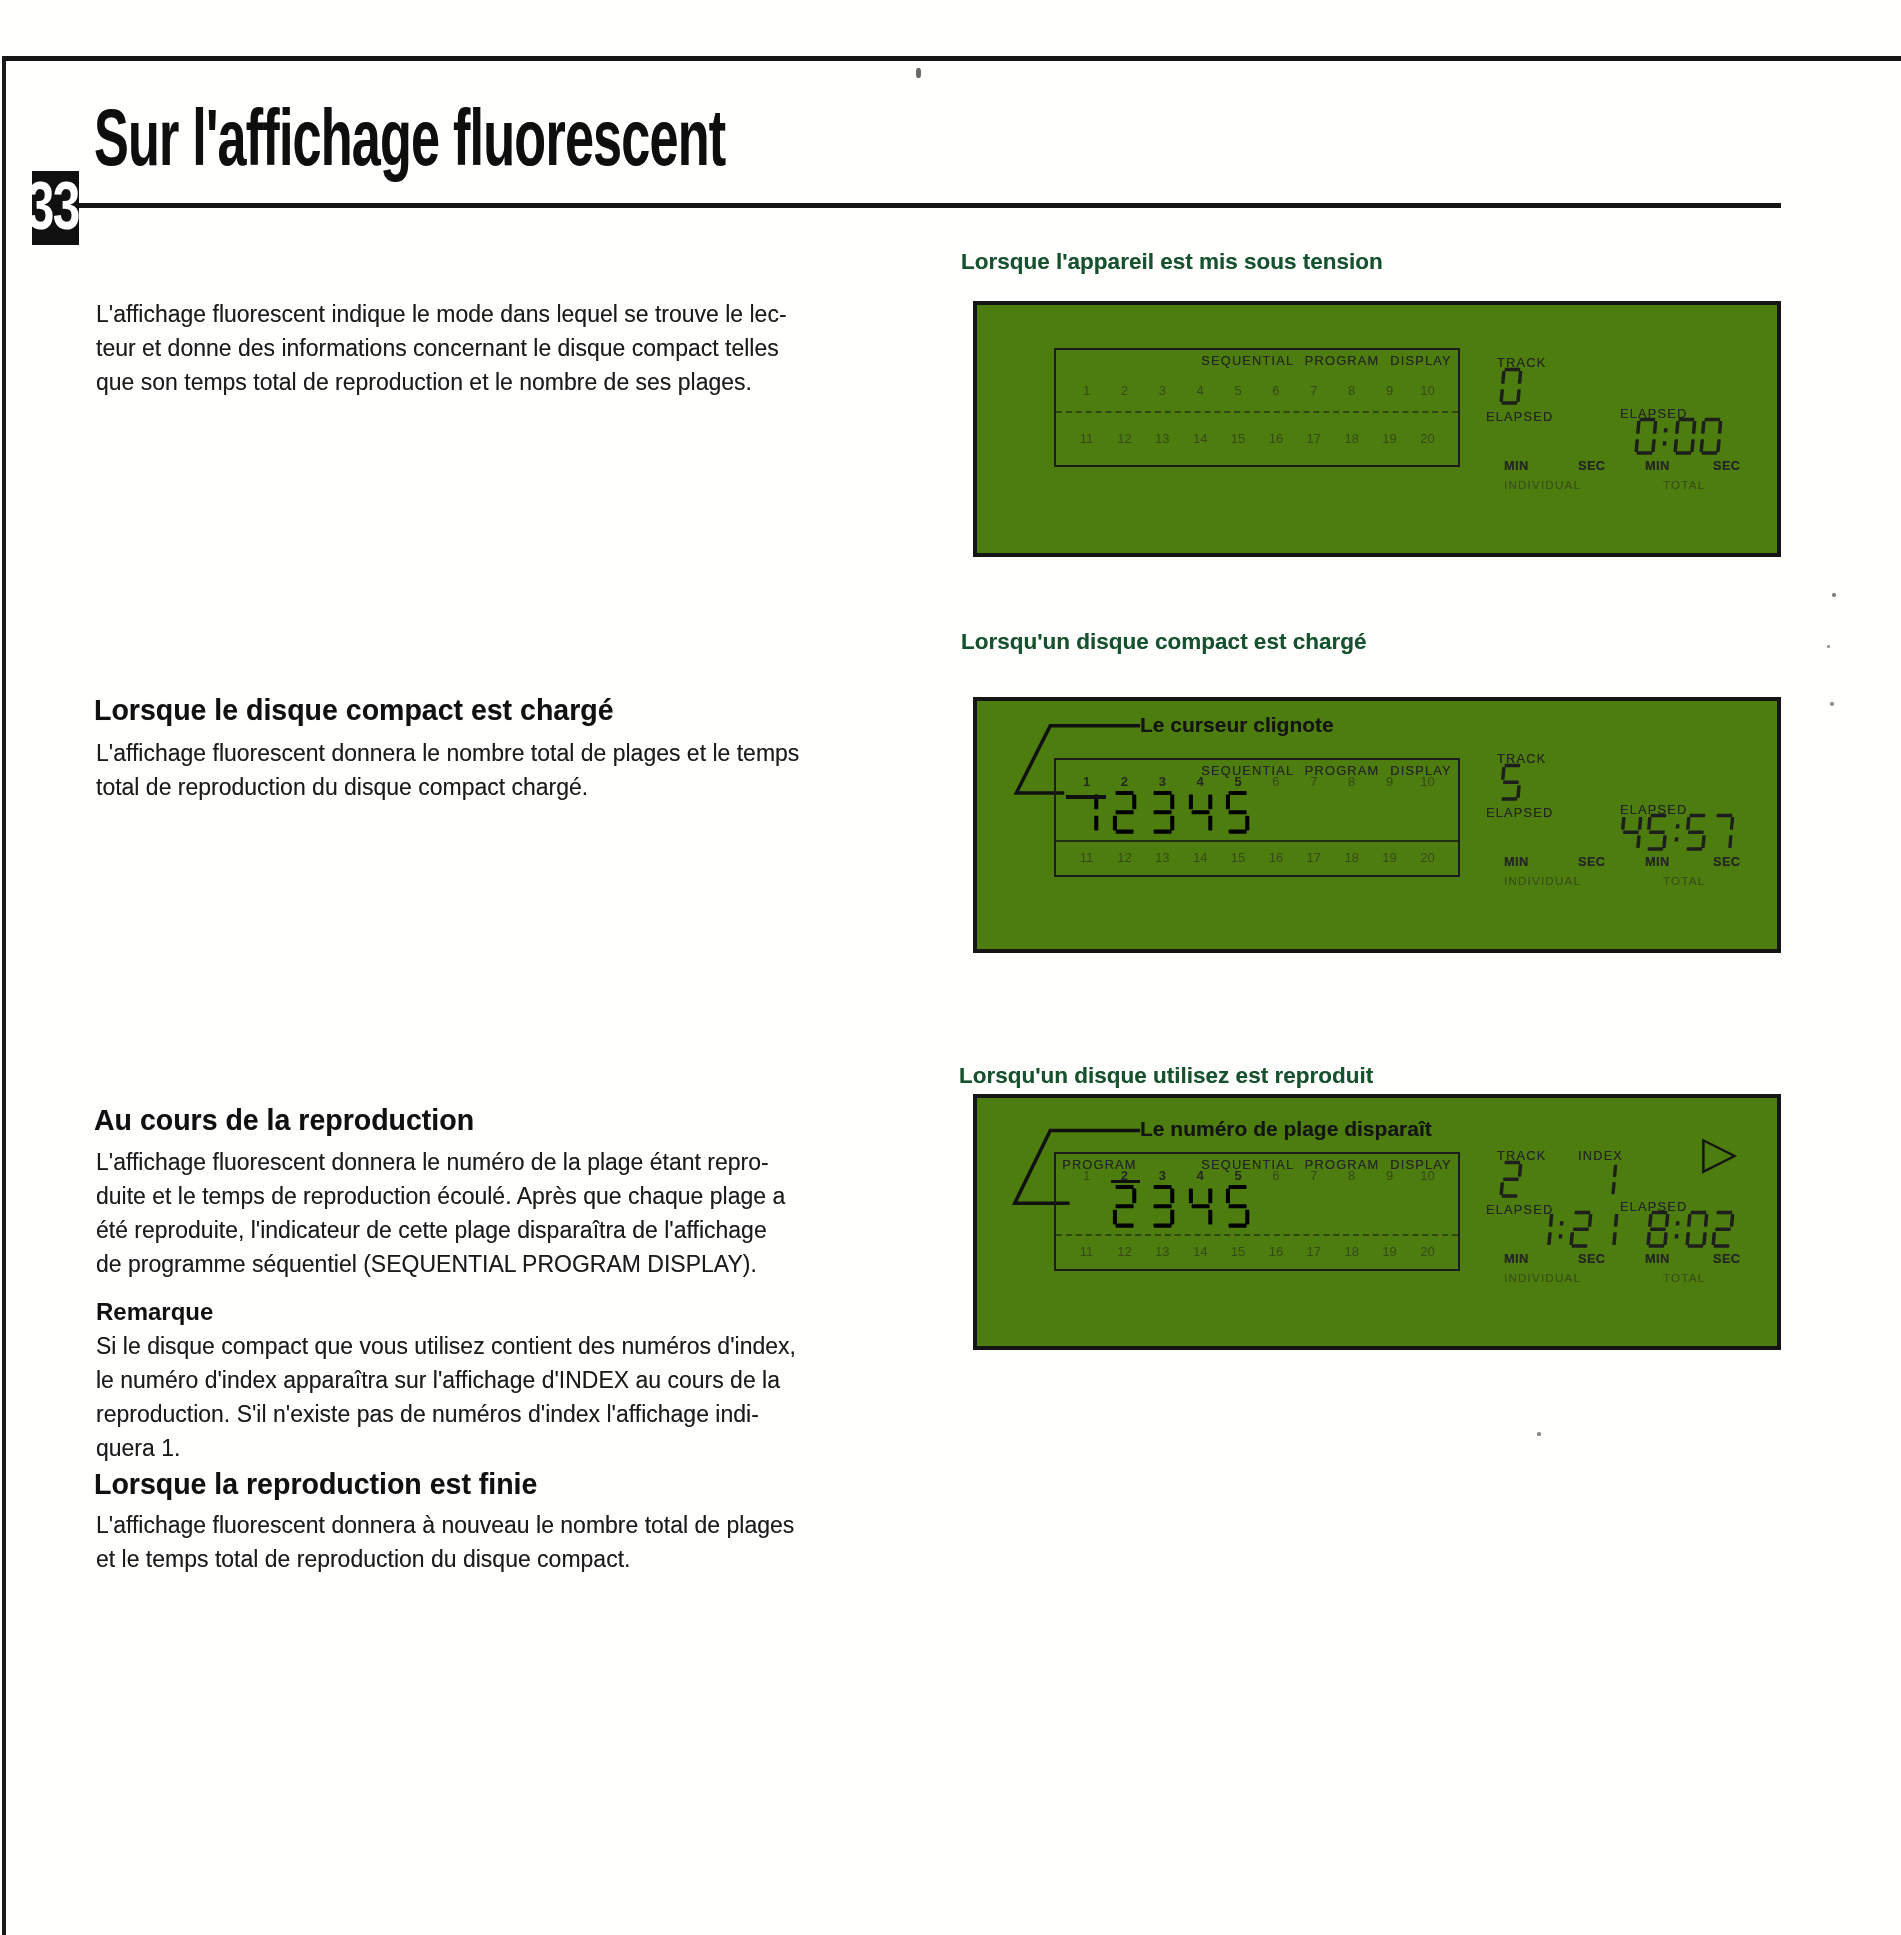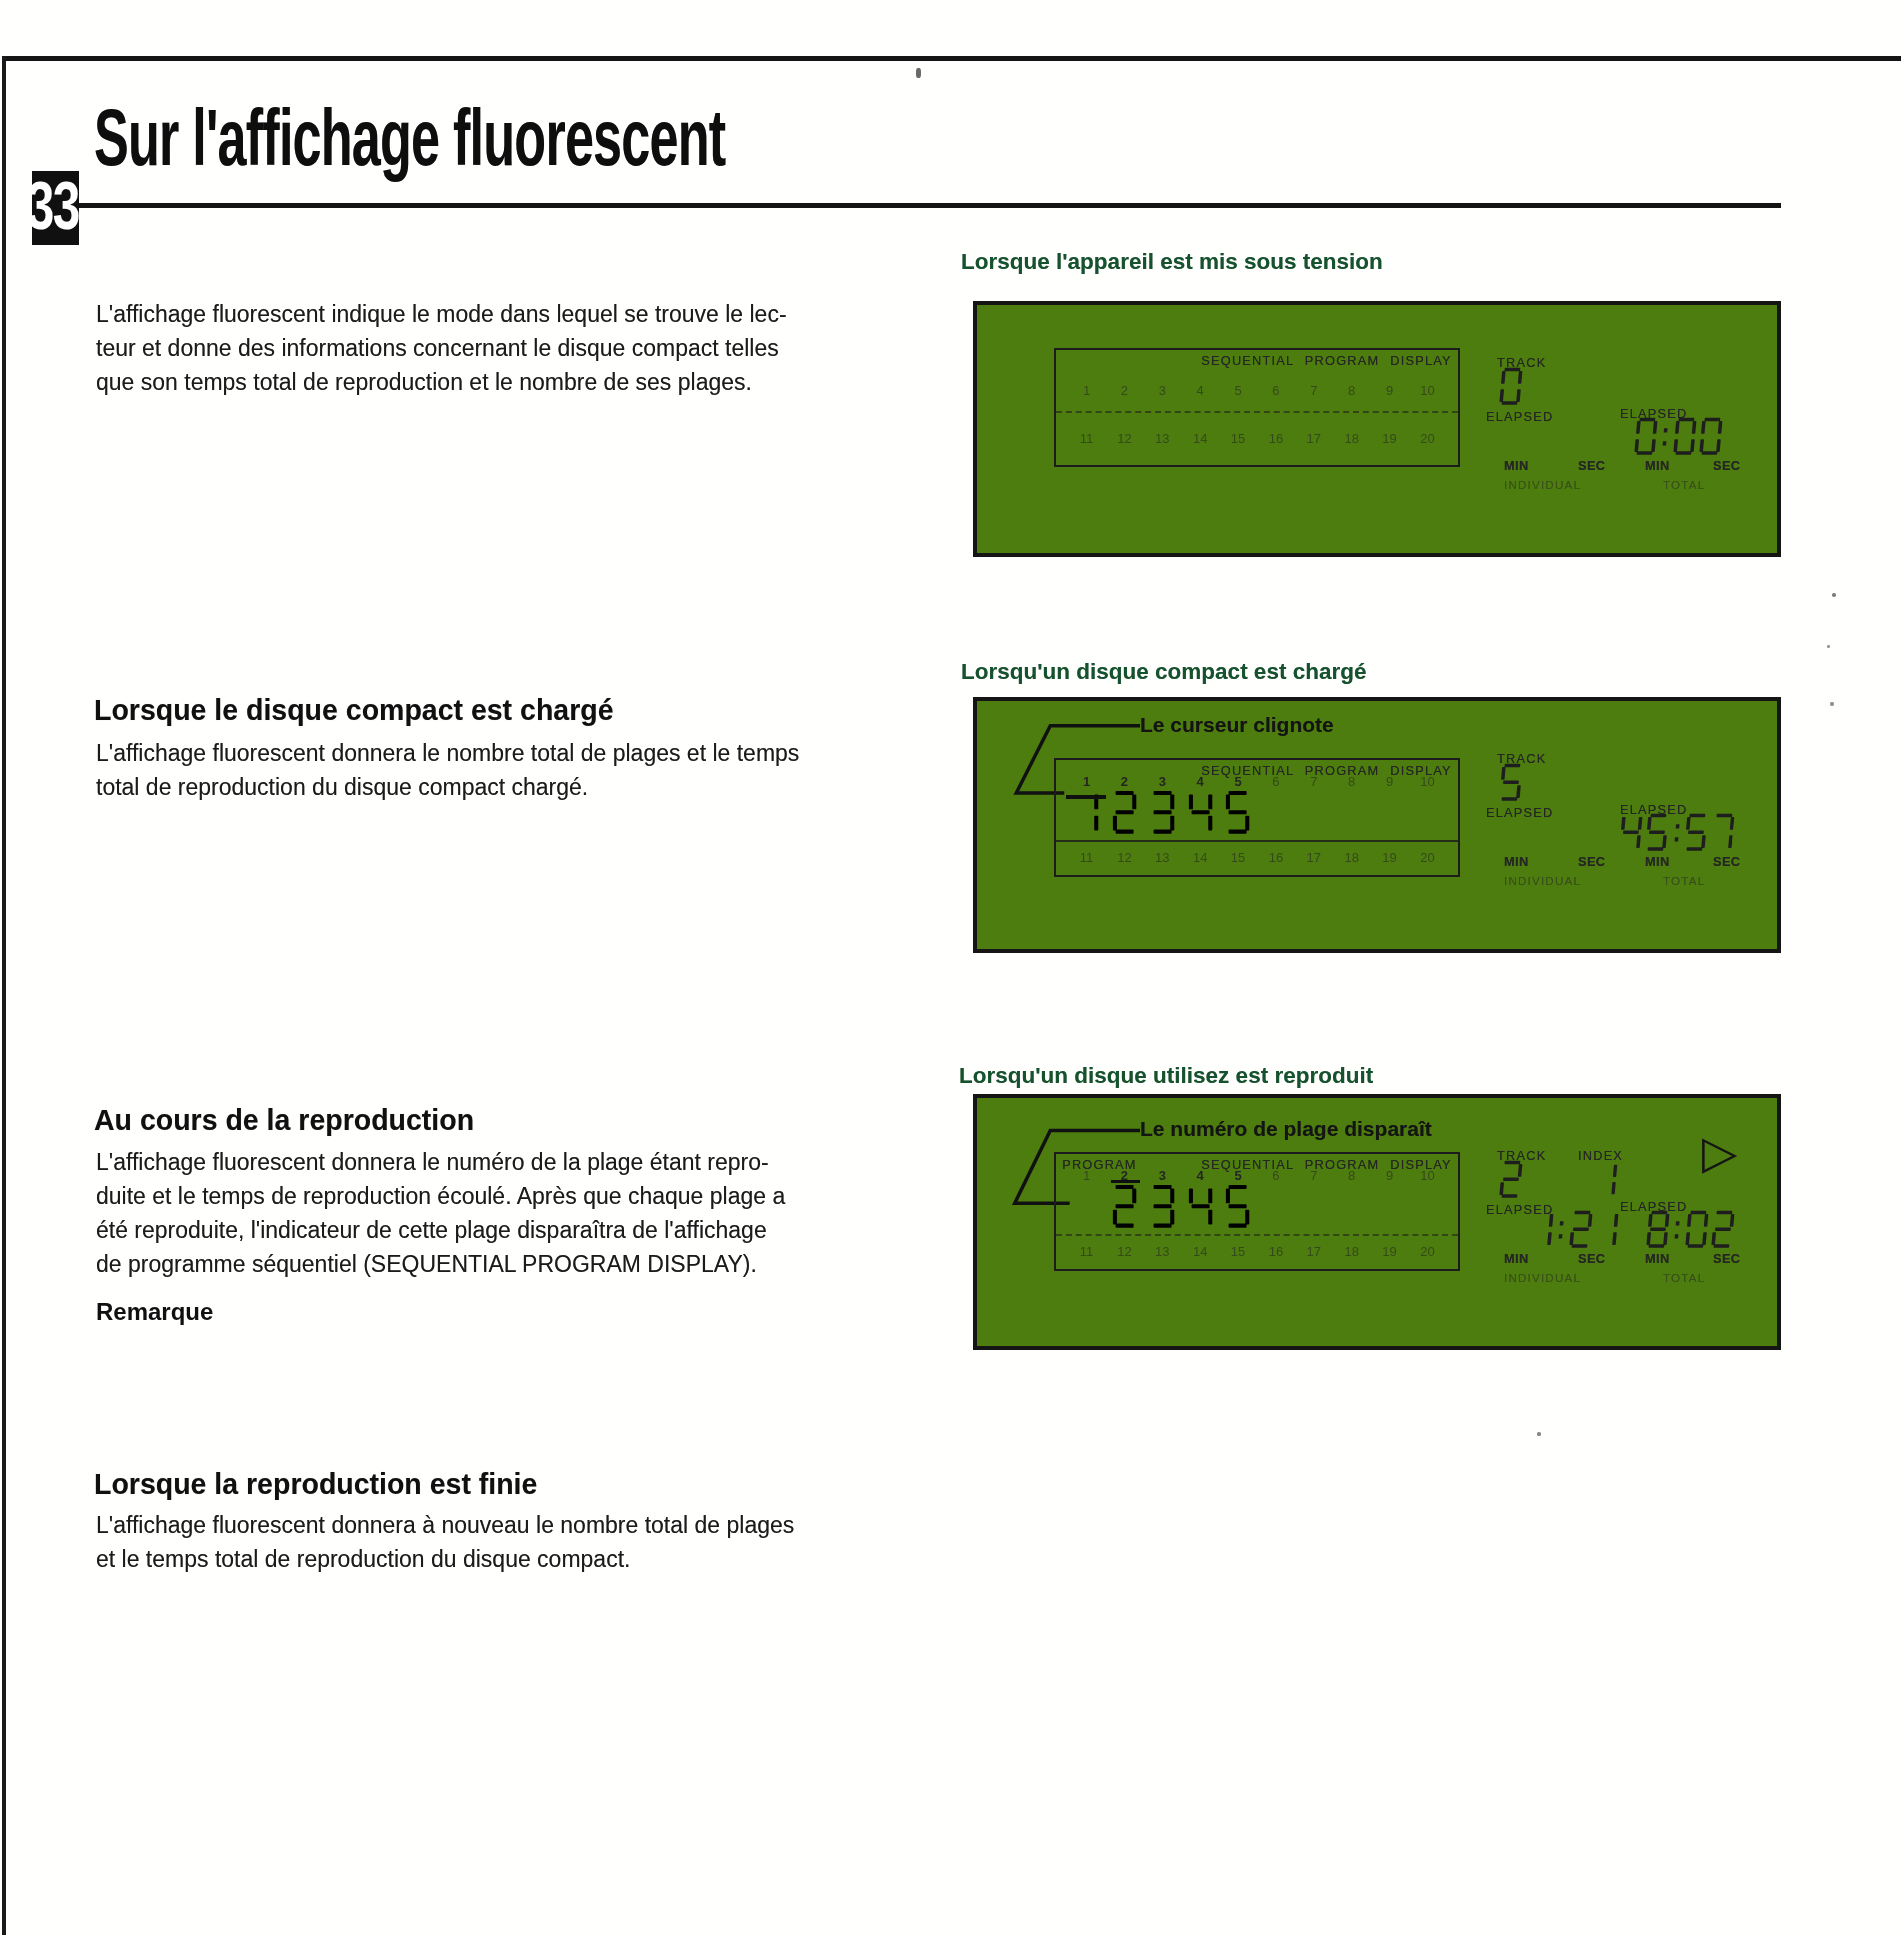--- a/index.html
+++ b/index.html
@@ -95,20 +95,24 @@
   <div class="body-text" style="left:96px;top:736px;">L'affichage fluorescent donnera le nombre total de plages et le temps
 total de reproduction du disque compact chargé.</div>
 
   <div class="sec-head" style="left:94px;top:1103px;">Au cours de la reproduction</div>
   <div class="body-text" style="left:96px;top:1145px;">L'affichage fluorescent donnera le numéro de la plage étant repro-
 duite et le temps de reproduction écoulé. Après que chaque plage a
 été reproduite, l'indicateur de cette plage disparaîtra de l'affichage
 de programme séquentiel (SEQUENTIAL PROGRAM DISPLAY).</div>
 
   <div class="note-head" style="left:96px;top:1298px;">Remarque</div>
+  <div class="body-text" style="left:96px;top:1329px;">Si le disque compact que vous utilisez contient des numéros d'index,
+le numéro d'index apparaîtra sur l'affichage d'INDEX au cours de la
+reproduction. S'il n'existe pas de numéros d'index l'affichage indi-
+quera 1.</div>
 
   <div class="sec-head" style="left:94px;top:1467px;">Lorsque la reproduction est finie</div>
   <div class="body-text" style="left:96px;top:1508px;">L'affichage fluorescent donnera à nouveau le nombre total de plages
 et le temps total de reproduction du disque compact.</div>
 
   <div class="fig-head" style="left:961px;top:249px;">Lorsque l'appareil est mis sous tension</div>
   <div class="figure fig1" style="top:301px;">
     <div class="fig-inner">
       <div class="dlabel spd-label">SEQUENTIAL PROGRAM DISPLAY</div>
       <div class="numrow numrow1">
@@ -181,21 +185,21 @@
         </svg>
       </div>
     <div class="dlabel lbl-min-ind">MIN</div>
     <div class="dlabel lbl-sec-ind">SEC</div>
     <div class="dlabel lbl-min-tot">MIN</div>
     <div class="dlabel lbl-sec-tot">SEC</div>
     <div class="dlabel lbl-individual">INDIVIDUAL</div>
     <div class="dlabel lbl-total">TOTAL</div>
   </div>
 
-  <div class="fig-head" style="left:961px;top:659px;">Lorsqu'un disque compact est chargé</div>
+  <div class="fig-head" style="left:961px;top:629px;">Lorsqu'un disque compact est chargé</div>
   <div class="figure fig2" style="top:697px;">
     <div class="annotation">Le curseur clignote</div>
     <svg class="callout" width="808" height="246" viewBox="0 0 2086 636">
       <polyline points="420,64 188,64 100,238 224,238"></polyline>
     </svg>
     <div class="fig-inner">
       <div class="dlabel spd-label">SEQUENTIAL PROGRAM DISPLAY</div>
       <div class="numrow numrow1">
           <span class="numcell on">1</span>
           <span class="numcell on">2</span>

